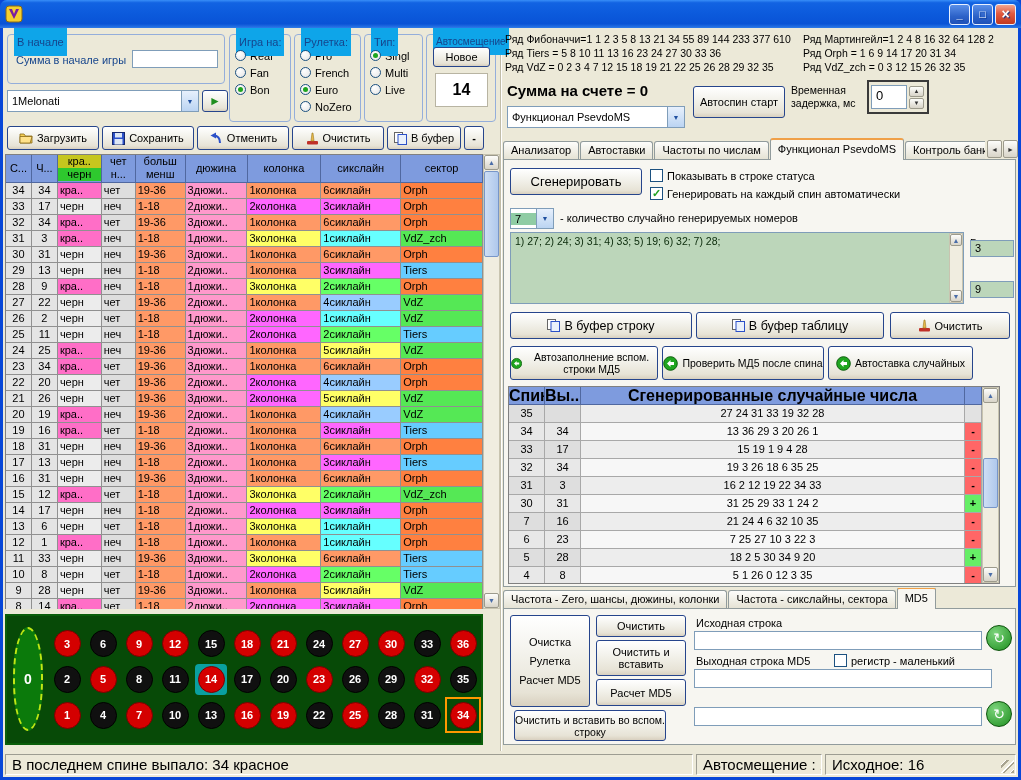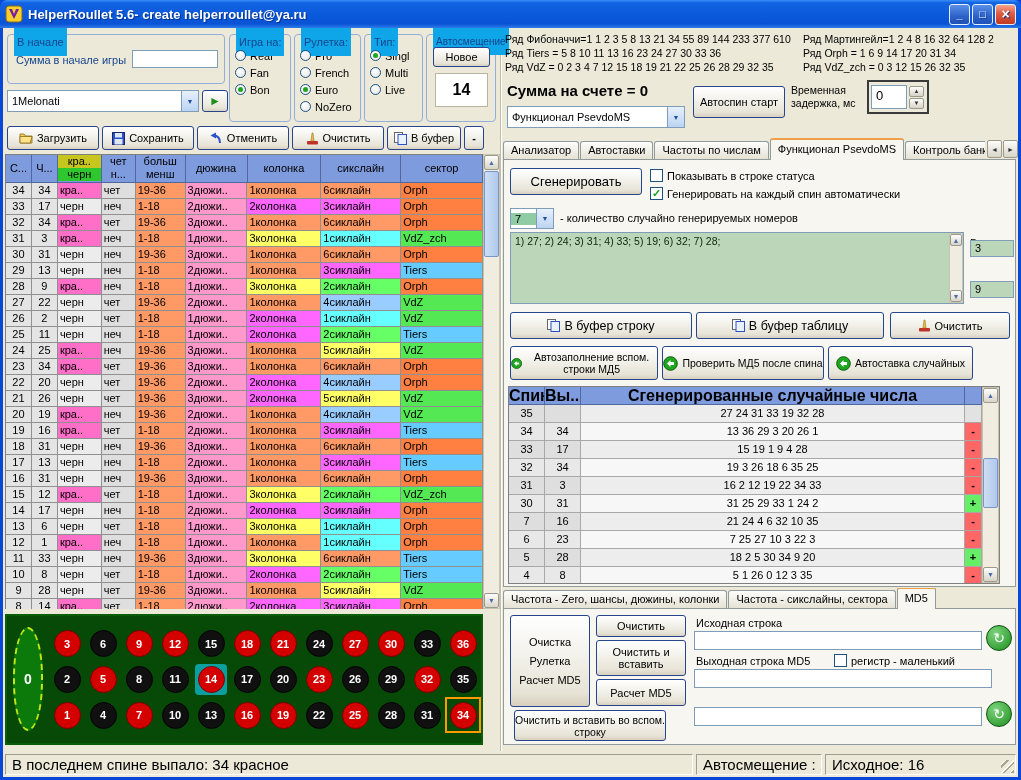--- a/index.html
+++ b/index.html
@@ -183,21 +183,20 @@
 <body>
 
 <div class="window">
   <div class="titlebar">
     <span class="app-icon">
       <svg width="18" height="18" viewBox="0 0 18 18">
           <rect x="1" y="1" width="16" height="16" rx="3" fill="#F5CF2E" stroke="#8A6914"></rect>
           <path d="M4 4 L9 14 L14 4 L11 4 L9 9 L7 4 Z" fill="#7A1FA0"></path>
         </svg>
     </span>
-    <span class="title">HelperRoullet 5.6- create helperroullet@ya.ru</span>
     <span class="winbtns">
       <span class="wbtn">_</span>
       <span class="wbtn">□</span>
       <span class="wbtn close">×</span>
     </span>
   </div>
 
   <div class="body">
     <div class="content">
       <div class="divider"></div>

